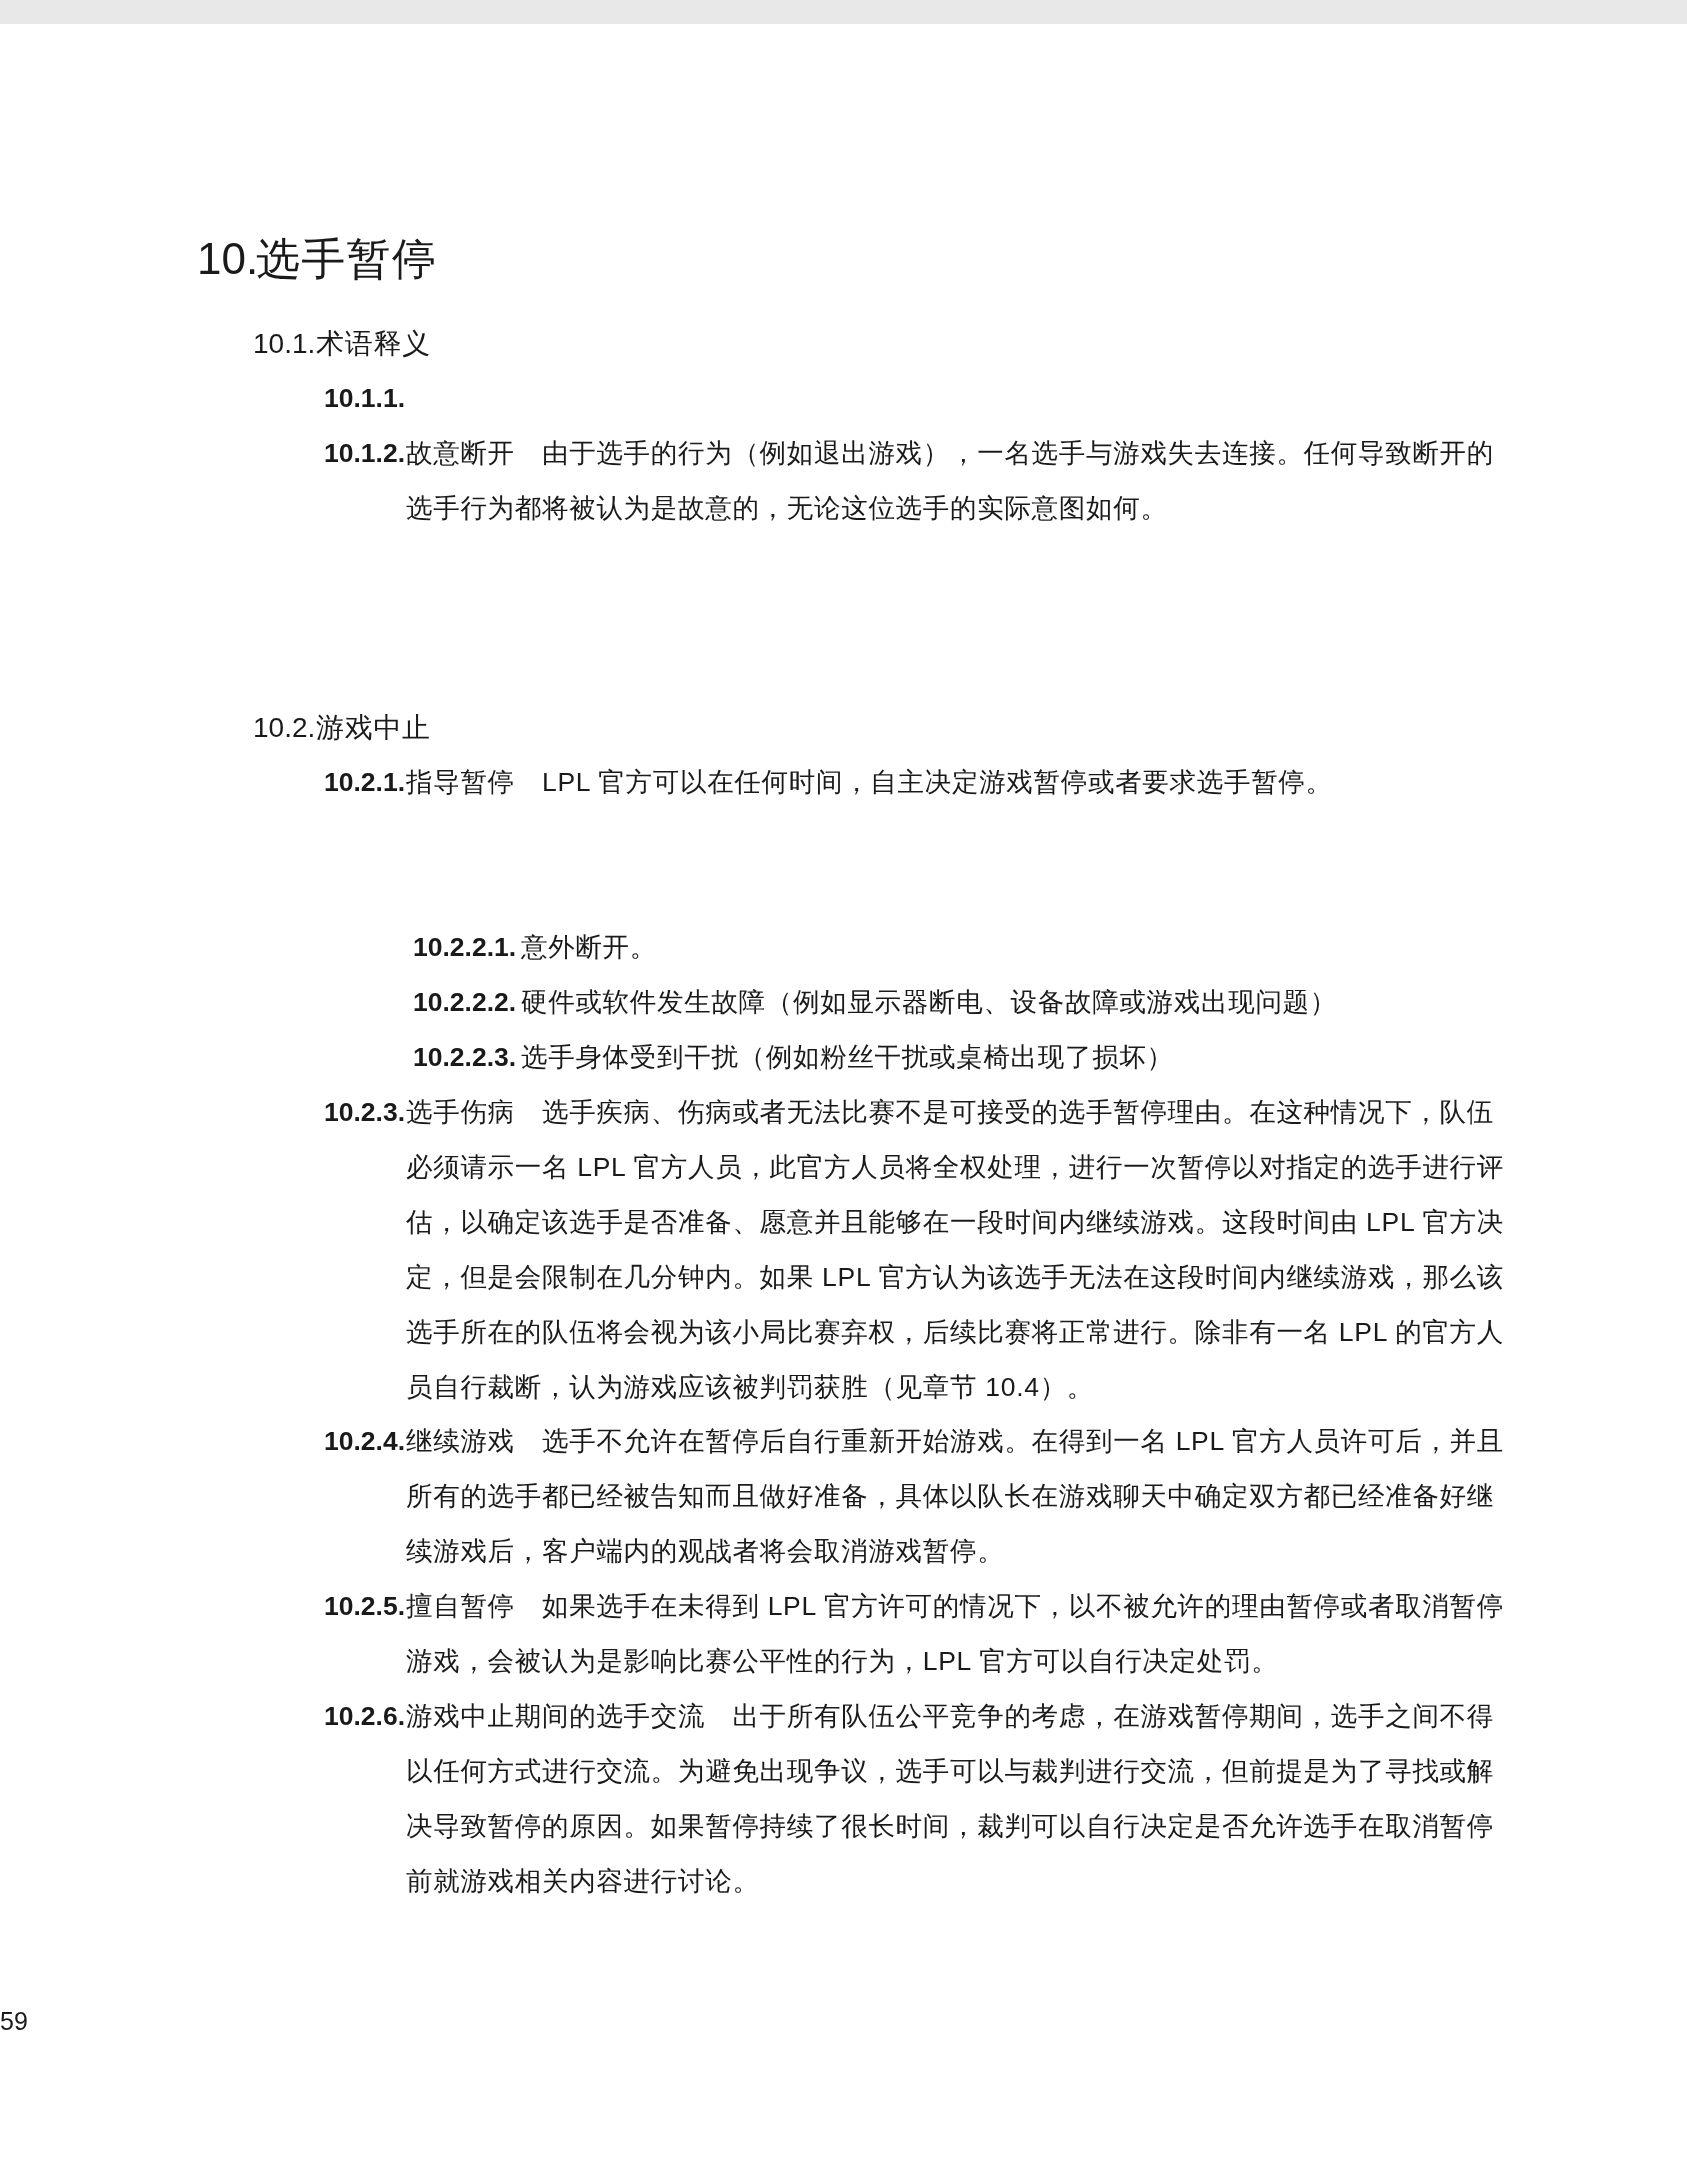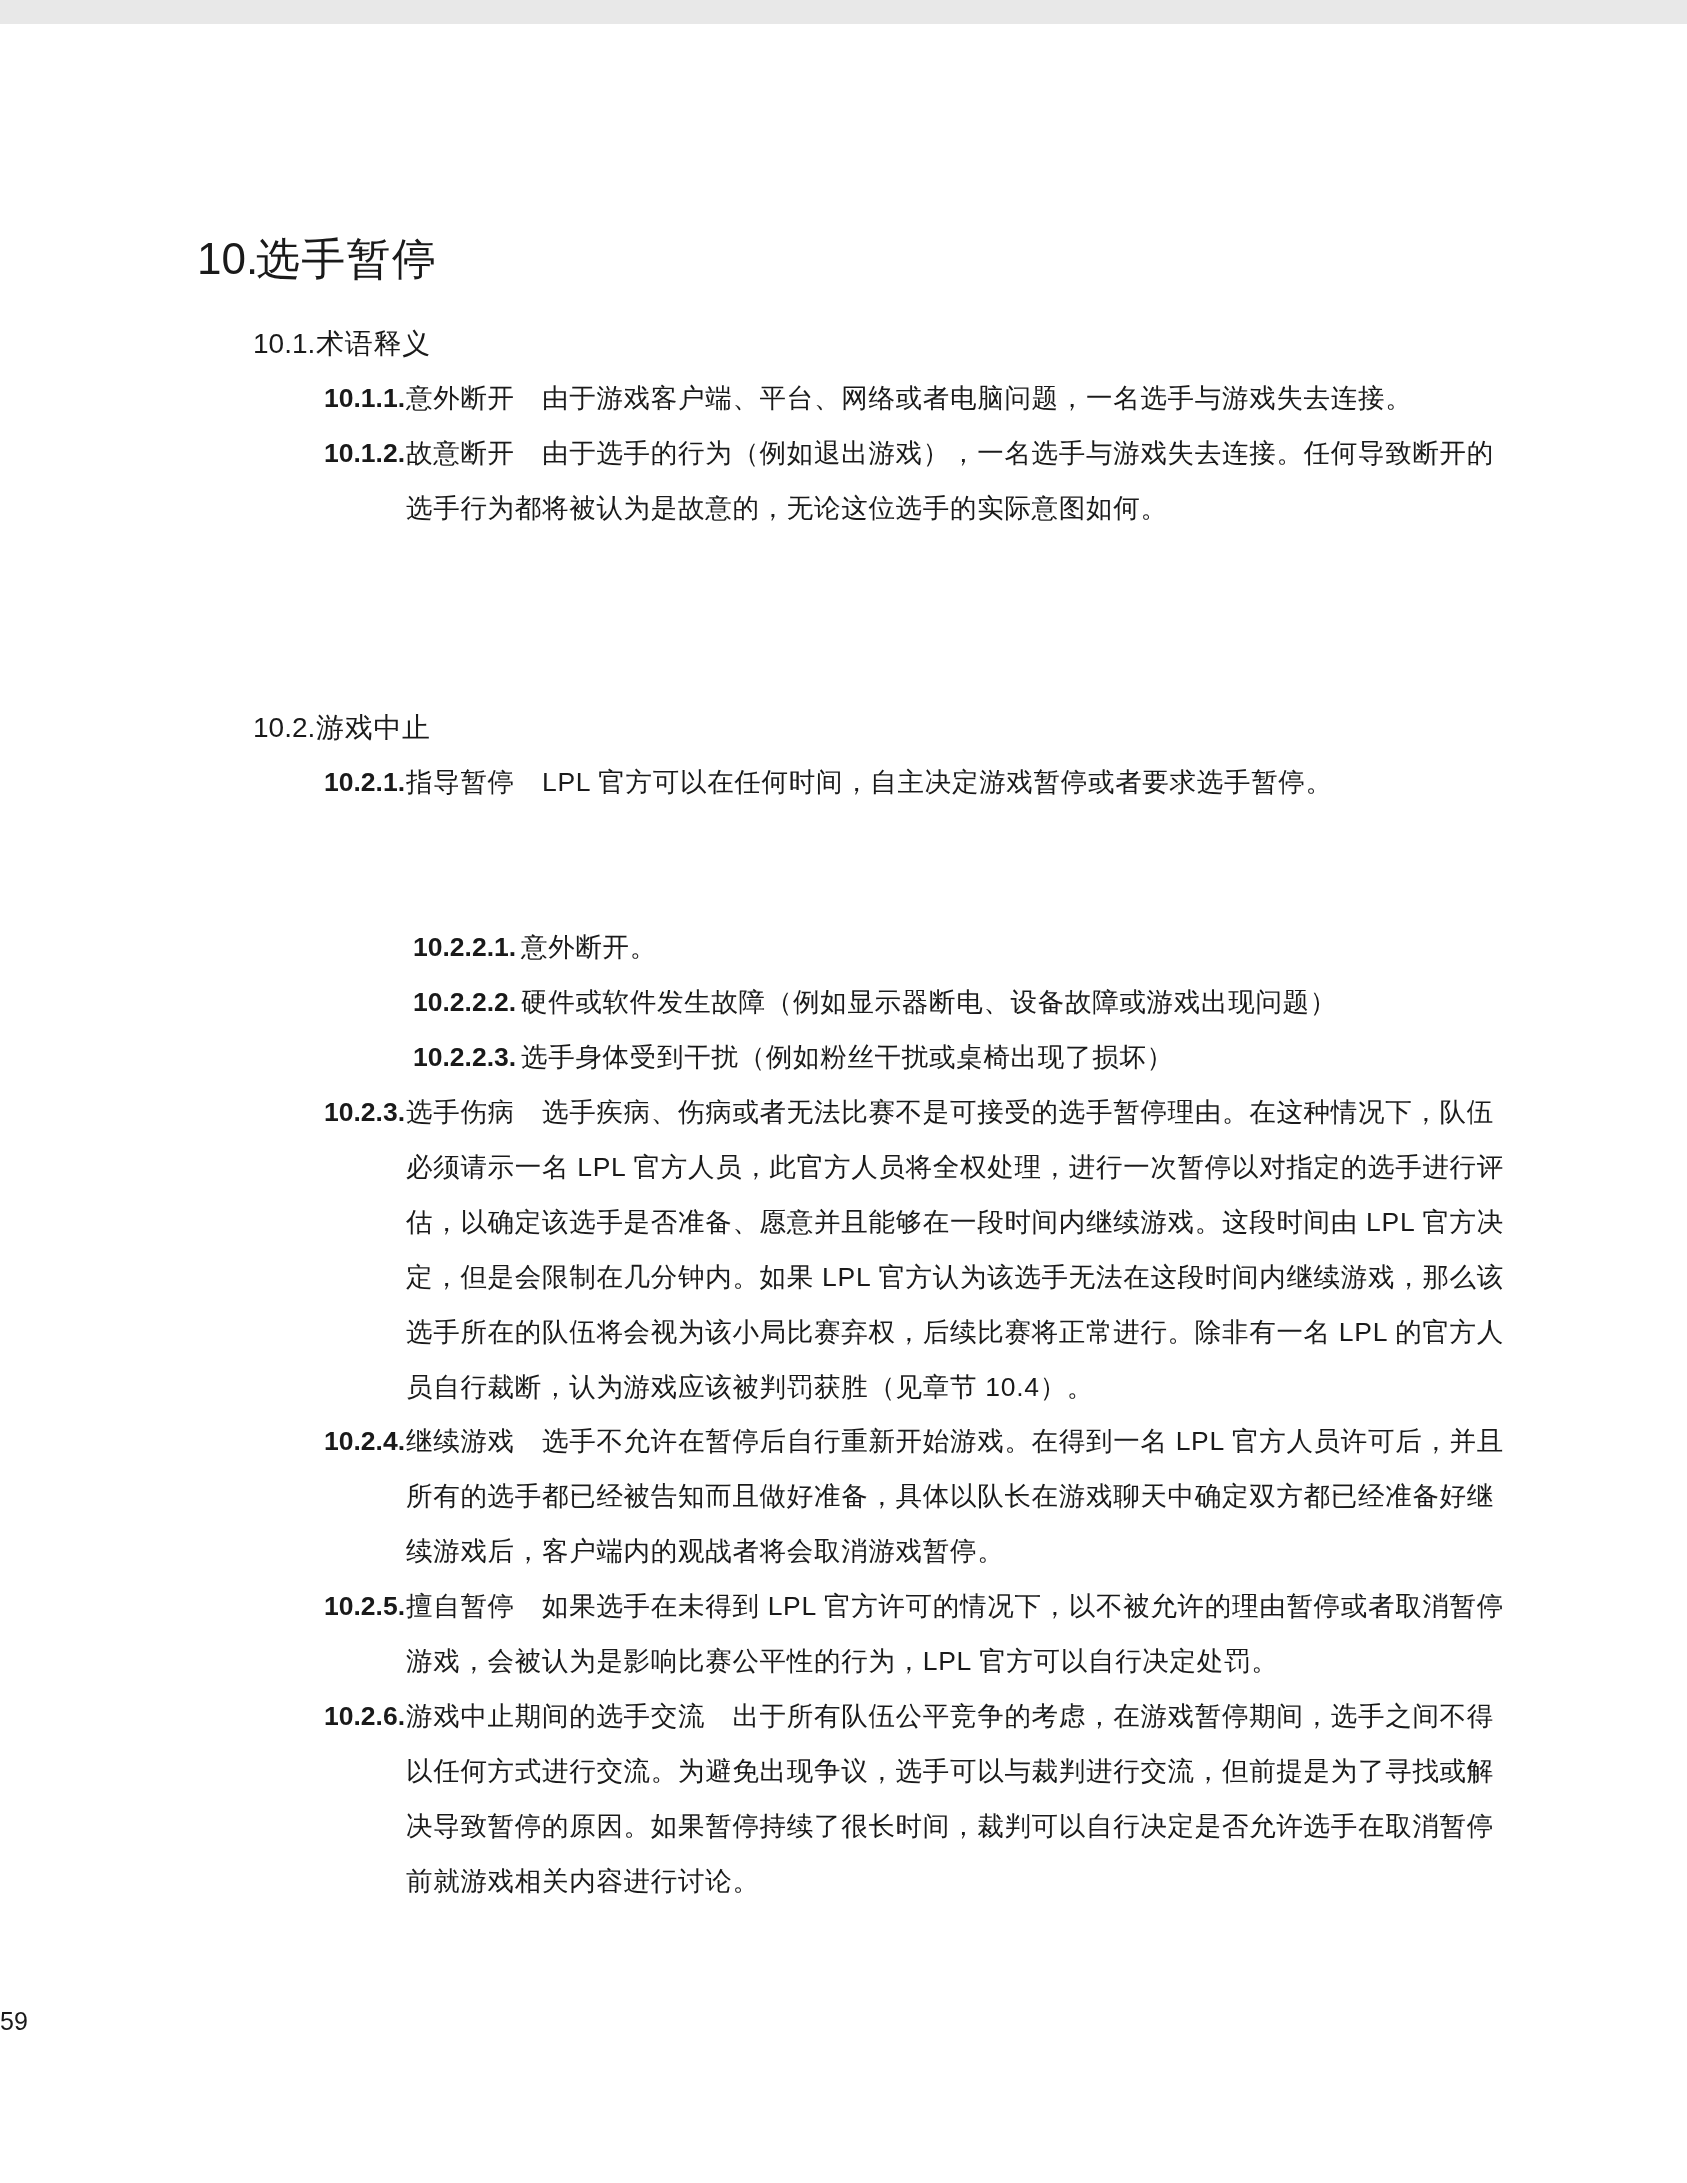--- a/index.html
+++ b/index.html
@@ -46,21 +46,20 @@
     <span class="ttxt">选手暂停</span>
   </div>
 
   <div class="row heading" style="top:292px">
     <span class="hnum">10.1.</span>
     <span class="htxt">术语释义</span>
   </div>
 
   <div class="row item lvl2" style="top:347px">
     <span class="inum">10.1.1.</span>
-    <div class="itxt">意外断开　由于游戏客户端、平台、网络或者电脑问题，一名选手与游戏失去连接。</div>
   </div>
 
   <div class="row item lvl2" style="top:402px">
     <span class="inum">10.1.2.</span>
     <div class="itxt">故意断开　由于选手的行为（例如退出游戏），一名选手与游戏失去连接。任何导致断开的选手行为都将被认为是故意的，无论这位选手的实际意图如何。</div>
   </div>
 
 
   <div class="row heading" style="top:676px">
     <span class="hnum">10.2.</span>

